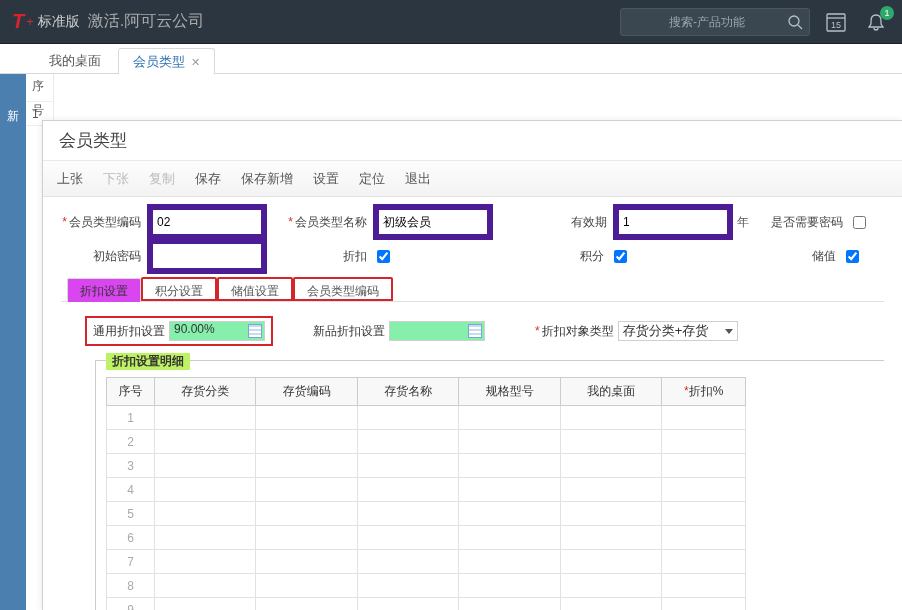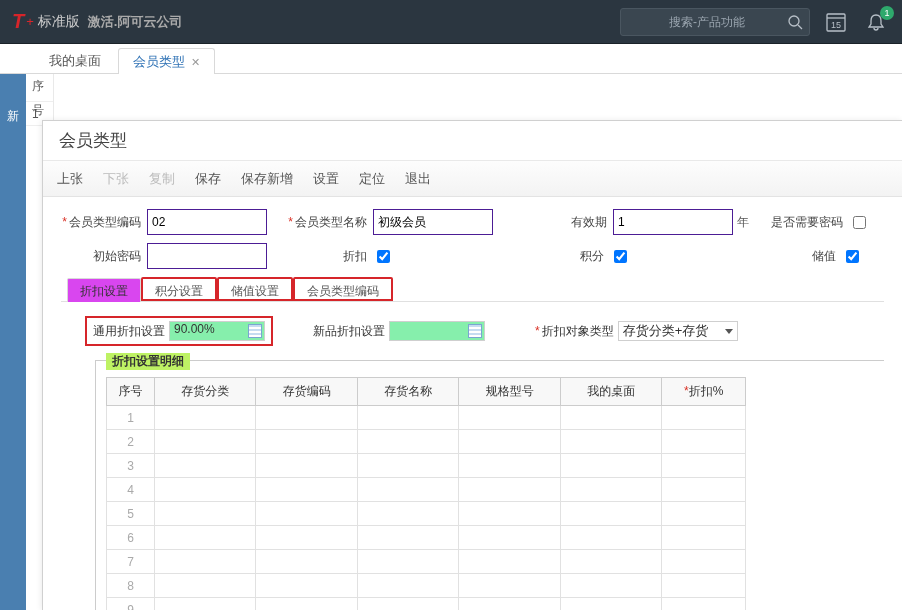--- a/index.html
+++ b/index.html
@@ -1,21 +1,21 @@
 <!DOCTYPE html>
 <html><head>
 <meta charset="utf-8">
 <style>
 * { box-sizing: border-box; margin: 0; padding: 0; }
 body { font-family: "Microsoft YaHei", sans-serif; font-size: 12px; background: #2b3640; color: #333; overflow: hidden; }
 .topbar { height: 44px; background: #2b3640; display: flex; align-items: center; padding: 0 12px; color: #ccc; border-bottom: 1px solid #1a2228; }
 .logo { font-weight: bold; font-style: italic; color: #d6252a; font-size: 20px; margin-right: 2px; }
 .logo-plus { color: #d6252a; font-size: 13px; vertical-align: top; }
 .edition { color: #ccc; font-size: 14px; margin-left: 4px; }
-.company { color: #aaa; font-size: 13px; margin-left: 8px; font-weight: bold; }
+.company { color: #aaa; font-size: 16px; margin-left: 8px; }
 .spacer { flex: 1; }
 .search-box { width: 190px; height: 28px; background: #3a4650; border: 1px solid #4a5660; border-radius: 3px; display: flex; align-items: center; padding: 0 6px; color: #aaa; }
 .search-box input { flex: 1; background: transparent; border: none; outline: none; color: #ccc; font-size: 12px; text-align: center; }
 .search-box input::placeholder { color: #9aa5af; }
 .icon-btn { width: 28px; height: 28px; display: inline-flex; align-items: center; justify-content: center; margin-left: 12px; position: relative; }
 .icon-svg { stroke: #b8c0c8; fill: none; stroke-width: 1.3; }
 .badge { position: absolute; top: -2px; right: -4px; width: 14px; height: 14px; background: #2ea96c; border-radius: 50%; color: #fff; font-size: 9px; line-height: 14px; text-align: center; }
 .main-wrap { position: absolute; top: 44px; bottom: 0; left: 0; right: 0; background: #fff; }
 .tab-strip { height: 30px; display: flex; align-items: flex-end; padding: 0 16px 0 34px; background: #fff; border-bottom: 1px solid #d9d9d9; }
 .tab { height: 26px; line-height: 26px; padding: 0 14px; font-size: 13px; color: #555; border: 1px solid transparent; border-bottom: none; border-radius: 3px 3px 0 0; margin-right: 2px; display: flex; align-items: center; }
@@ -28,21 +28,21 @@
 .panel { position: absolute; left: 42px; top: 76px; right: 0; bottom: 0; background: #fff; border: 1px solid #d0d0d0; border-right: none; border-bottom: none; box-shadow: -1px 0 6px rgba(0,0,0,0.08); }
 .panel-title { height: 40px; line-height: 40px; padding: 0 16px; font-size: 17px; color: #444; border-bottom: 1px solid #e9e9e9; }
 .panel-toolbar { height: 36px; background: linear-gradient(#fdfdfd,#f3f3f3); border-bottom: 1px solid #e3e3e3; display: flex; align-items: center; padding: 0 14px; font-size: 13px; color: #555; }
 .panel-toolbar span { margin-right: 20px; cursor: default; }
 .panel-toolbar span.disabled { color: #bbb; }
 .form-area { padding: 10px 18px 8px; }
 .form-row { display: flex; align-items: center; height: 30px; margin-bottom: 4px; }
 .fcell { display: flex; align-items: center; margin-right: 20px; }
 .flabel { width: 86px; text-align: right; padding-right: 6px; font-size: 12px; color: #444; }
 .req::before { content: "*"; color: #d93025; margin-right: 2px; }
-.finput { height: 22px; width: 120px; border: 1px solid #4c1d95; padding: 12px 4px; font-size: 12px; }
+.finput { height: 22px; width: 120px; border: 6px solid #4c1d95; padding: 12px 4px; font-size: 12px; }
 .finput.ro { background: #fff; }
 .unit { margin-left: 4px; color: #555; }
 .chk { margin-left: 4px; }
 .subtabs { display: flex; border-bottom: 1px solid #e0e0e0; margin: 6px 0 0 0; padding-left: 6px;}
 .subtab { height: 24px; line-height: 24px; padding: 0 12px; font-size: 12px; color: #555; border: 1px solid transparent; border-bottom: none; border-radius: 2px 2px 0 0; cursor: default; }
 .subtab.active { border-color: #d9d9d9; background: #d946ef; color: #333; position: relative; top: 1px; text-align: center; }
 .subtab.redbox { border: 2px solid #d6252a; border-bottom: 2px solid #d6252a; top: 0; }
 .settings-row { display: flex; align-items: center; padding: 14px 0 8px 24px; }
 .redcell { border: 2px solid #d6252a; display: inline-flex; align-items: center; padding: 3px 6px; margin-right: 40px; }
 .cell-lbl { font-size: 12px; color: #333; margin-right: 4px; }

